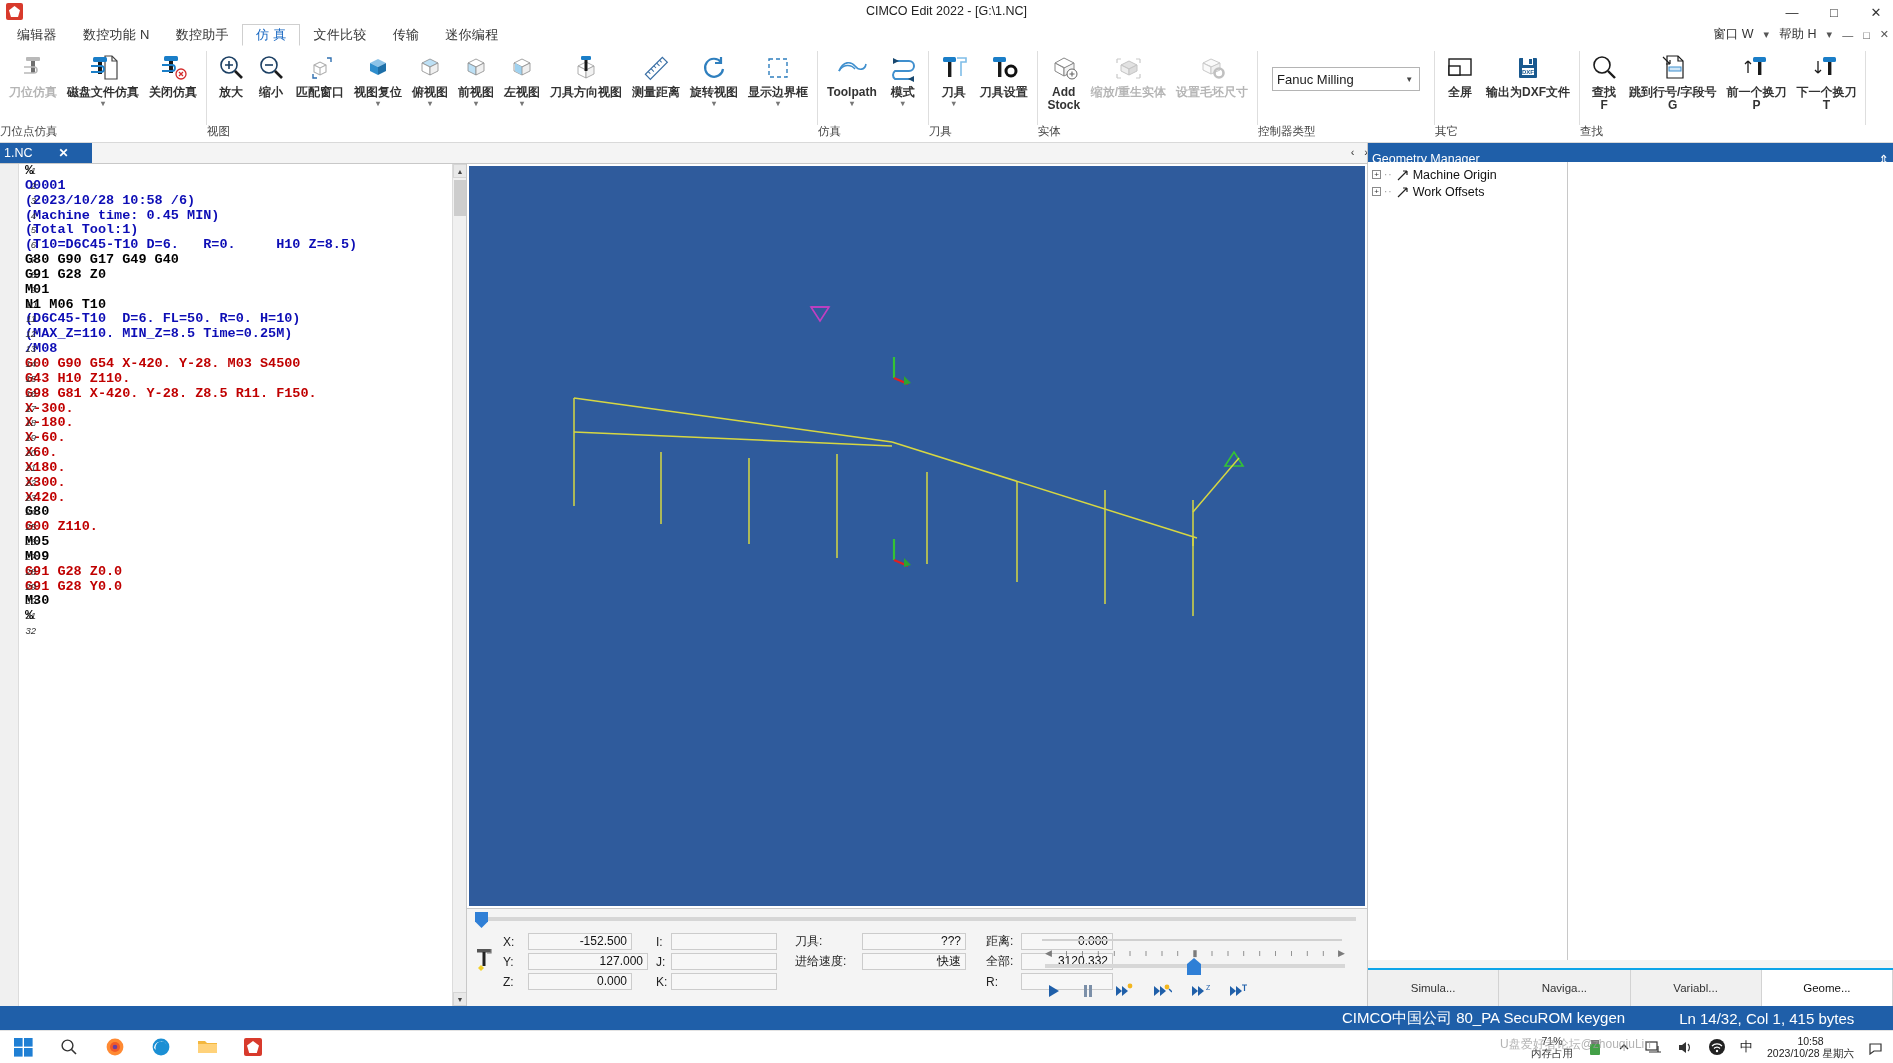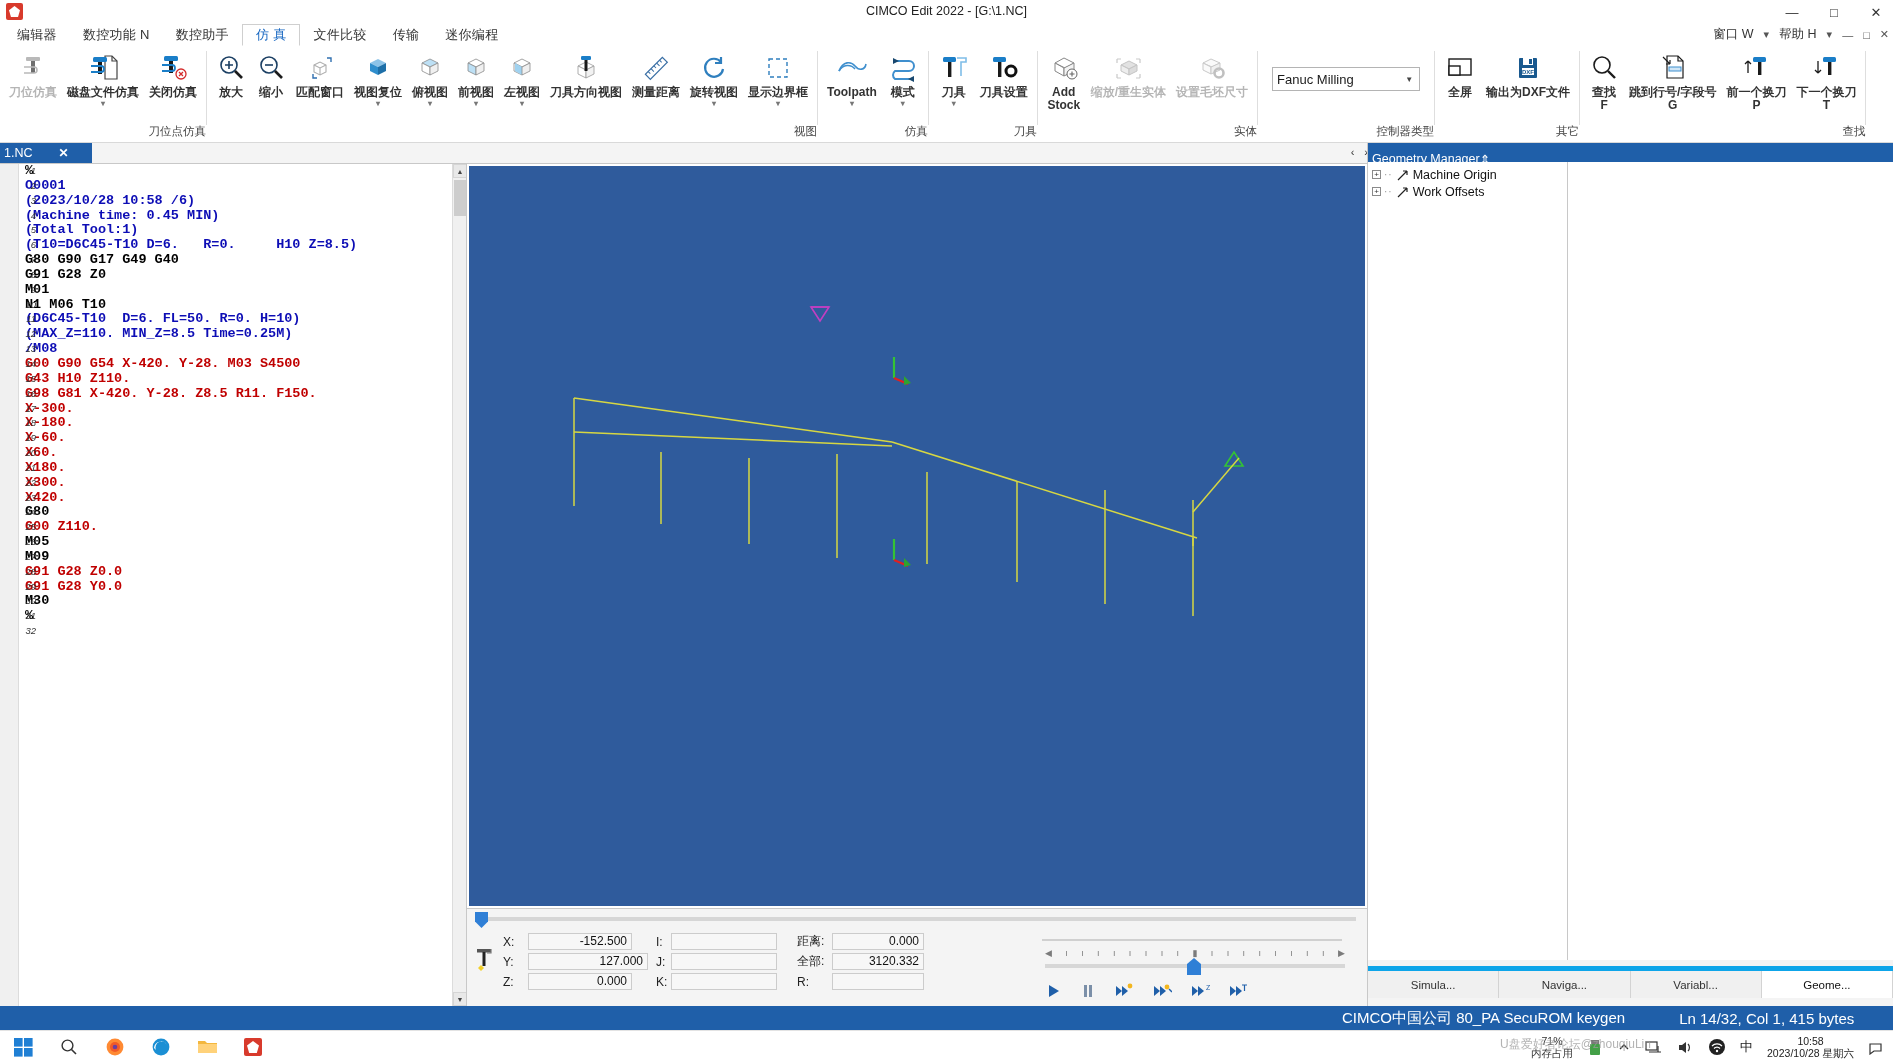--- a/index.html
+++ b/index.html
@@ -50,21 +50,21 @@
 
   
   .ribbon {
     position:absolute; top:46px; left:0; width:1893px; height:97px;
     background:#ffffff; border-bottom:1px solid #d9d9d9;
     display:flex; align-items:flex-start;
   }
   .rgroup { display:flex; flex-direction:column; height:97px; position:relative; }
   .rgroup-items { display:flex; align-items:flex-start; padding:3px 4px 0; height:78px; }
   .rgroup-label {
-    text-align:right; font-size:11.5px; color:#444; height:17px; line-height:15px;
+    text-align:left; font-size:11.5px; color:#444; height:17px; line-height:15px;
     border-top:0; width:100%;
   }
   .rsep { width:1px; background:#dedede; height:74px; margin-top:5px; flex:none; }
   .ritem {
     display:flex; flex-direction:column; align-items:center; justify-content:flex-start;
     min-width:40px; padding:2px 5px 0; cursor:default; position:relative;font-weight:bold;
   }
   .ritem .icon { height:34px; display:flex; align-items:center; justify-content:center; }
   .ritem .lbl { font-size:12px; color:#333; text-align:center; line-height:14px; white-space:nowrap;}
   .ritem .lbl2 { font-size:12px; color:#333; text-align:center; line-height:13px;}
@@ -158,31 +158,31 @@
   .transport { position:absolute; left:4px; top:44px; display:flex; align-items:center; gap:18px;}
   .tbtn { cursor:default; }
 
   
   .rightdock {
     position:absolute; left:1367px; top:143px; width:526px; height:863px;
     background:#f4f4f4; border-left:1px solid #c8c8c8;
   }
   .gm-header {
     height:19px; background:#1f5fa9; color:#fff; font-size:12.5px;
-    display:flex; align-items:center; padding:16px 4px; justify-content:flex-start;
+    display:flex; align-items:center; padding:16px 4px; justify-content:space-between;
   }
   .gm-body { position:absolute; left:0; top:19px; width:200px; bottom:46px; background:#fff;
              border-right:1px solid #c8c8c8; padding:4px 0 0 4px;}
   .gm-blank { position:absolute; left:200px; top:19px; right:0; bottom:46px; background:#fff; }
   .gm-row { display:flex; align-items:center; gap:3px; height:17px; font-size:12.5px; color:#111;}
   .plusbox { width:9px;height:9px;border:1px solid #8a8a8a; background:#fff; font-size:8px;
              line-height:7px; text-align:center; color:#333; }
   .dotline { color:#999; font-size:10px; letter-spacing:1px; }
-  .gm-tabs { position:absolute; left:0; bottom:8px; height:32px; width:100%;
-             display:flex; align-items:stretch; border-top:5px solid #0ea5e9; background:#f0f0f0;}
+  .gm-tabs { position:absolute; left:0; bottom:0; height:38px; width:100%;
+             display:flex; align-items:stretch; border-top:2px solid #0ea5e9; background:#f0f0f0;}
   .gm-tab { flex:1; font-size:11.5px; display:flex; align-items:center; justify-content:center;
             border-right:1px solid #d3d3d3; color:#333; background:#f0f0f0; }
   .gm-tab.active { background:#fff; color:#111; }
 
   
   .statusbar {
     position:absolute; left:0; top:1006px; width:1893px; height:24px;
     background:#1f5fa9; color:#fff; font-size:15px;
     display:flex; align-items:center;
   }
@@ -732,20 +732,34 @@
         <div class="cg-row">
           <span class="cg-lab" style="width:12px">J:</span>
           <span class="cg-in" style="width:106px"></span>
         </div>
         <div class="cg-row">
           <span class="cg-lab" style="width:12px">K:</span>
           <span class="cg-in" style="width:106px"></span>
         </div>
       </div>
 
+      <div class="cg-col" style="margin-left:18px">
+        <div class="cg-row">
+          <span class="cg-lab w">刀具:</span>
+          <span class="cg-in" style="width:104px">???</span>
+        </div>
+        <div class="cg-row">
+          <span class="cg-lab w">进给速度:</span>
+          <span class="cg-in" style="width:104px">快速</span>
+        </div>
+        <div class="cg-row" style="visibility:hidden">
+          <span class="cg-lab w"></span>
+          <span class="cg-in" style="width:104px"></span>
+        </div>
+      </div>
 
       <div class="cg-col" style="margin-left:20px">
         <div class="cg-row">
           <span class="cg-lab w2">距离:</span>
           <span class="cg-in" style="width:92px">0.000</span>
         </div>
         <div class="cg-row">
           <span class="cg-lab w2">全部:</span>
           <span class="cg-in" style="width:92px">3120.332</span>
         </div>

